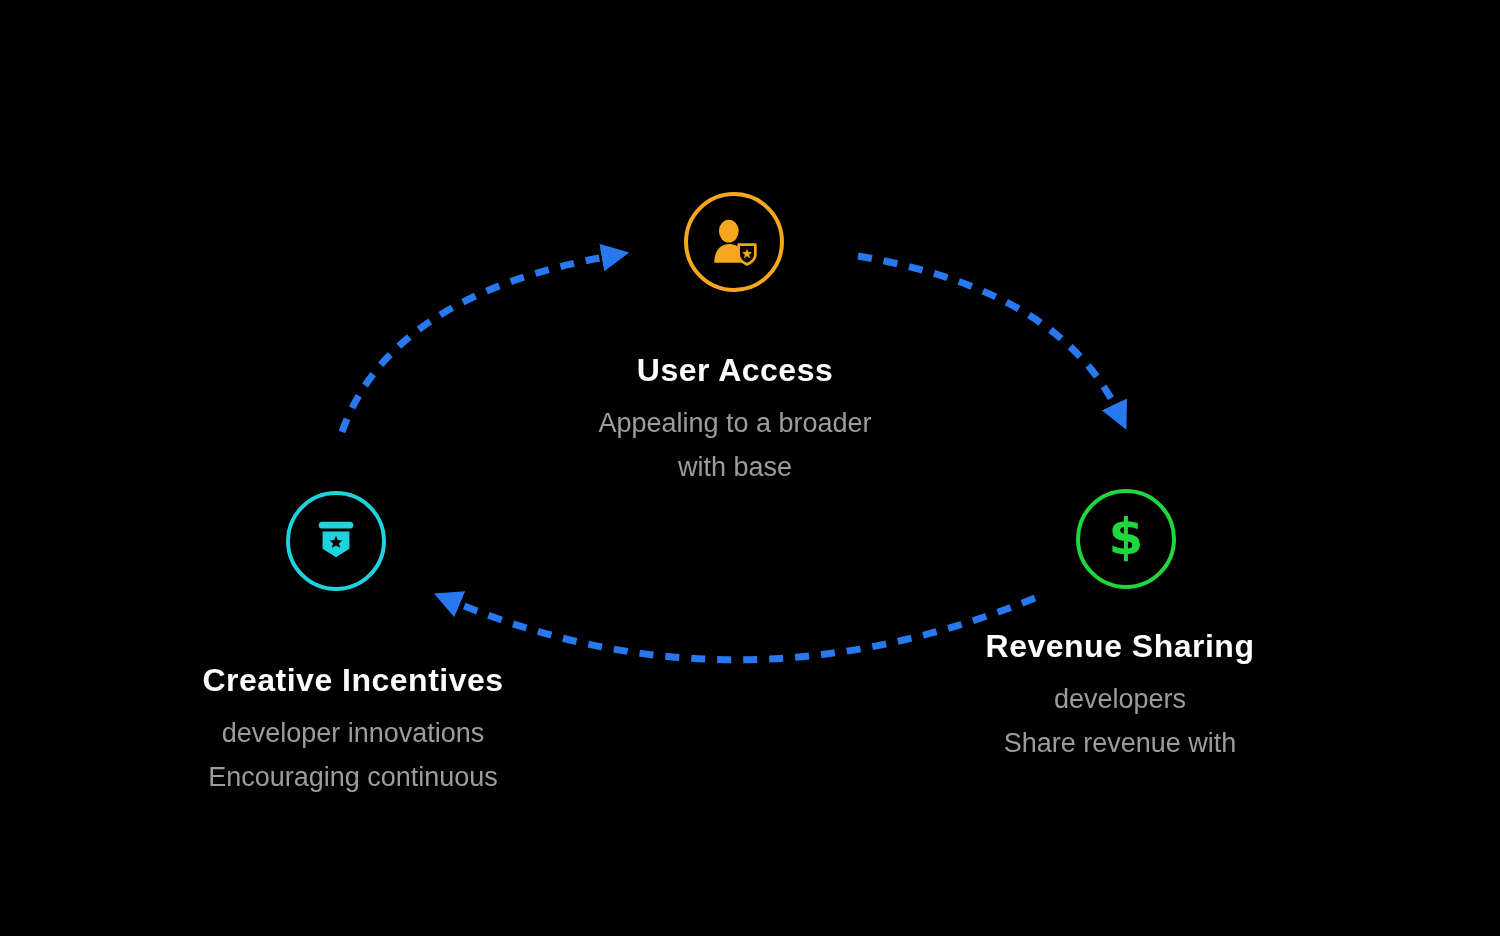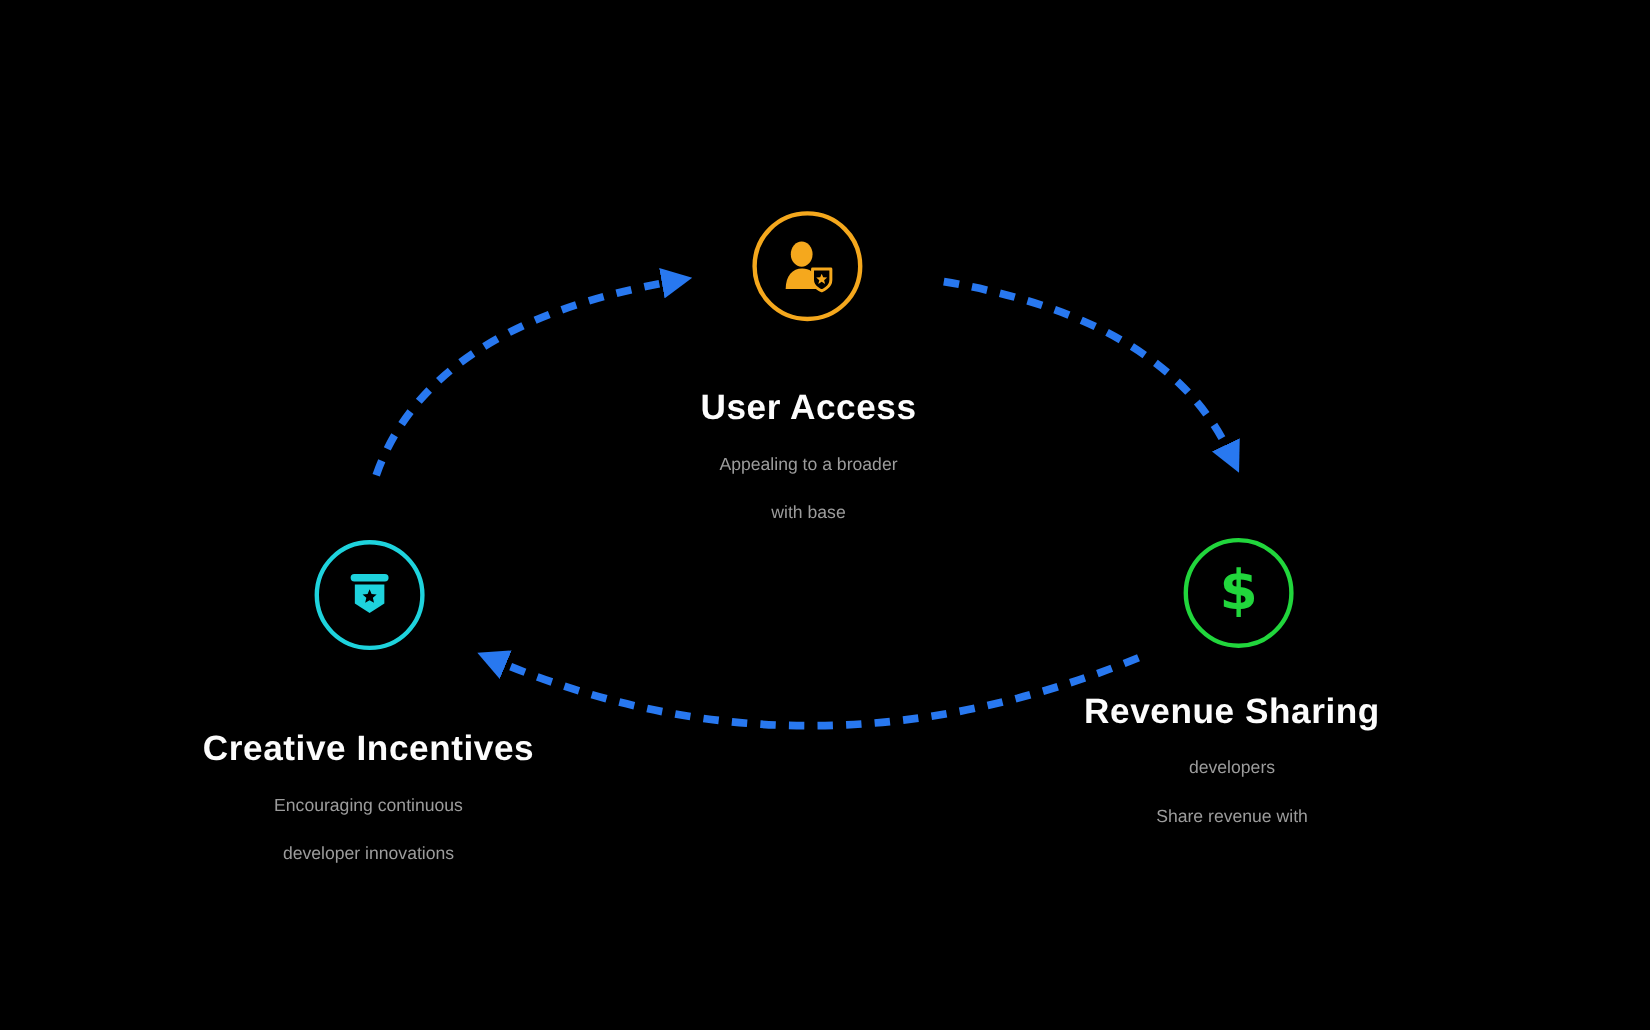--- a/index.html
+++ b/index.html
@@ -50,33 +50,33 @@
     transform: translateY(-2px);
     font-family: "DejaVu Sans", sans-serif;
   }
   .label-block {
     position: absolute;
     transform: translateX(-50%);
     text-align: center;
     white-space: nowrap;
   }
   .block-user     { left: 735px;  top: 352px; }
-  .block-creative { left: 335px;  top: 662px; text-decoration: underline; }
+  .block-creative { left: 353px;  top: 662px; text-decoration: underline; }
   .block-revenue  { left: 1120px; top: 628px; }
 
   .node-title {
     color: #FCFCFC;
     font-size: 32px;
     font-weight: 800;
     letter-spacing: 0.5px;
     margin-bottom: 12px;
   }
   .node-subtitle {
     color: #9C9C9C;
-    font-size: 16px;
+    font-size: 27px;
     font-weight: 500;
     line-height: 44px;
   }
 </style>
 </head>
 <body>
 
 <div class="stage">
 
   <svg class="arrows" viewBox="0 0 1500 936" xmlns="http://www.w3.org/2000/svg">
@@ -109,22 +109,22 @@
   <div class="circle circle-creative">
     <svg width="46" height="46" viewBox="0 0 48 48" xmlns="http://www.w3.org/2000/svg">
       <rect x="6" y="4" width="36" height="7" rx="3.5" fill="#1ED3DD"></rect>
       <path d="M 10 14 H 38 V 32 L 24 41 L 10 32 Z" fill="#1ED3DD"></path>
       <polygon fill="#000000" points="24,18.5 25.9,23 30.7,23.4 27.1,26.6 28.2,31.3 24,28.8 19.8,31.3 20.9,26.6 17.3,23.4 22.1,23"></polygon>
     </svg>
   </div>
   <div class="label-block block-creative">
     <div class="node-title">Creative Incentives</div>
     <div class="node-subtitle">
+      <div>developer innovations</div>
       <div>Encouraging continuous</div>
-      <div>developer innovations</div>
     </div>
   </div>
 
   <div class="circle circle-revenue">
     <span class="dollar-glyph">$</span>
   </div>
   <div class="label-block block-revenue">
     <div class="node-title">Revenue Sharing</div>
     <div class="node-subtitle">
       <div>developers</div>

